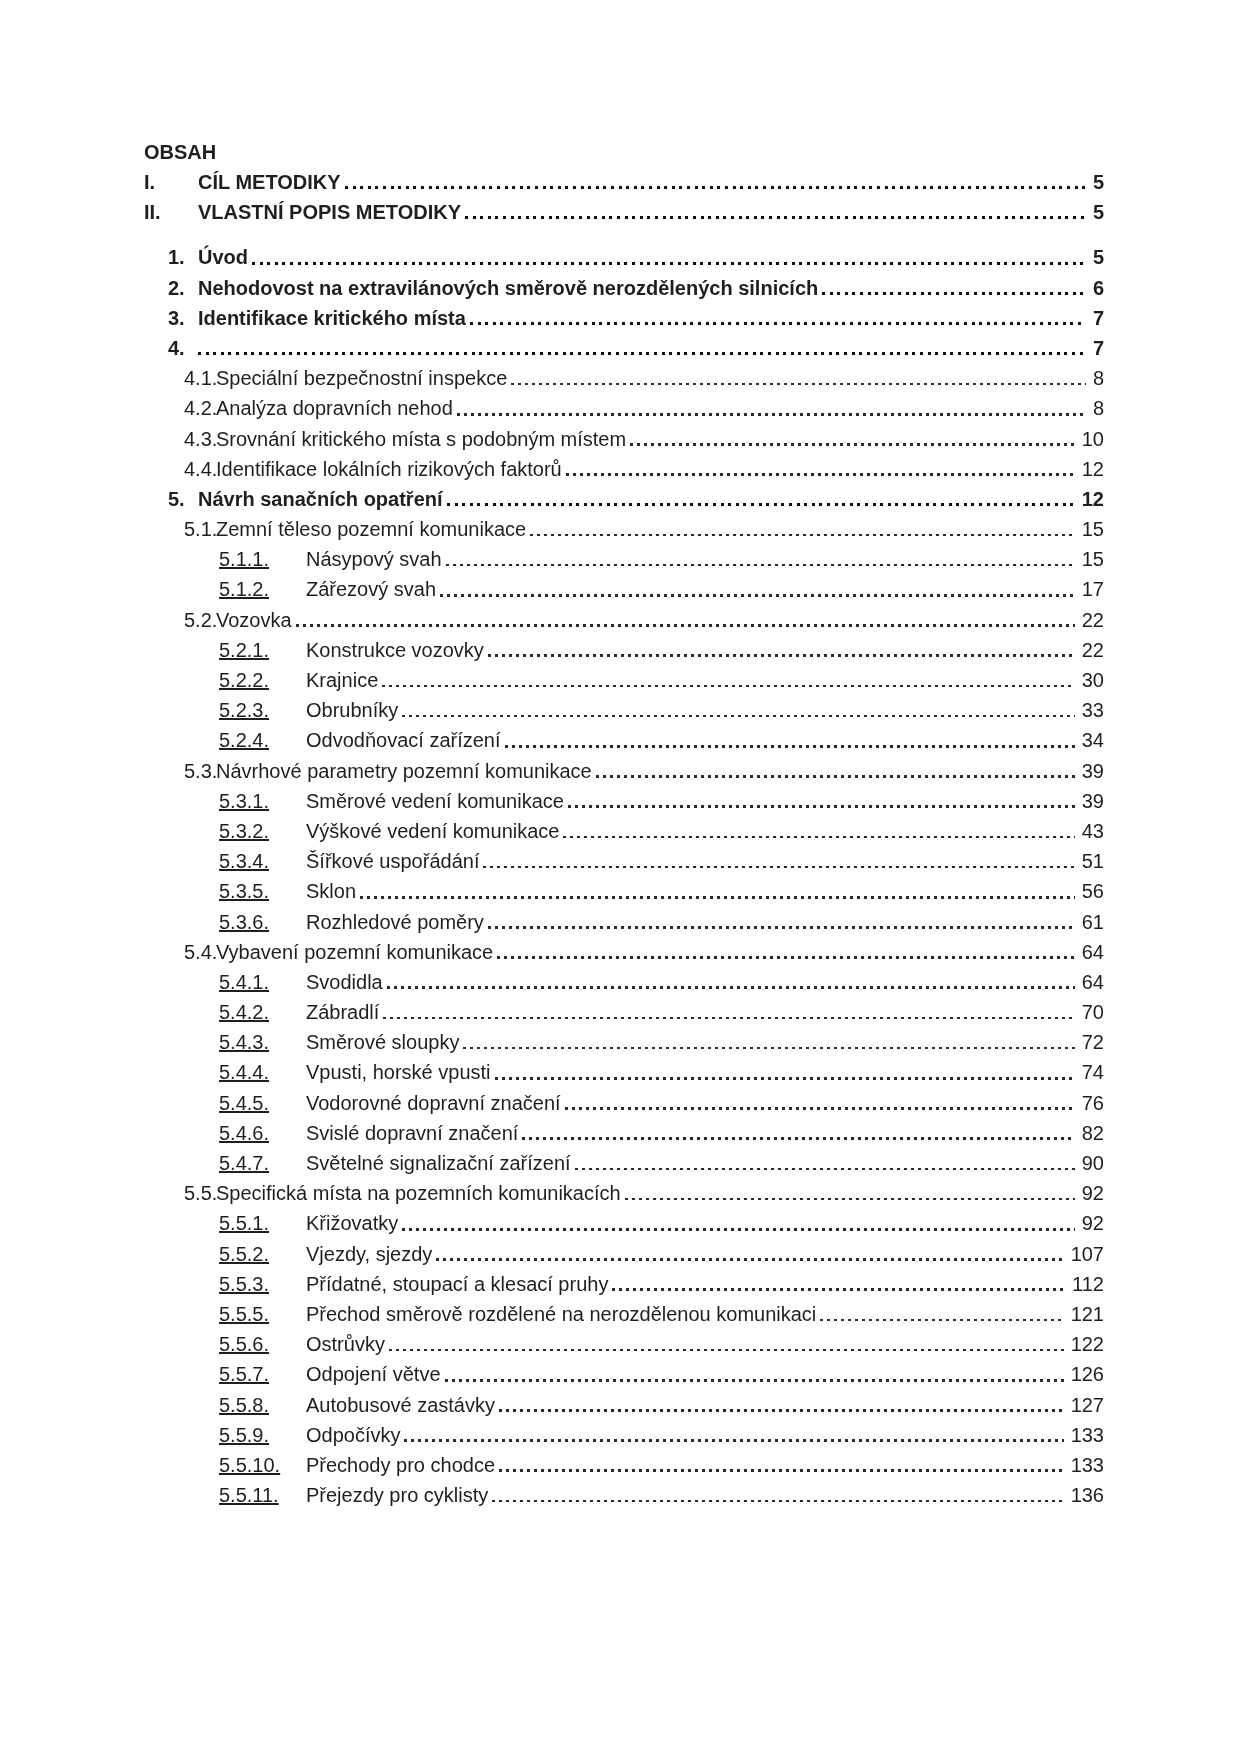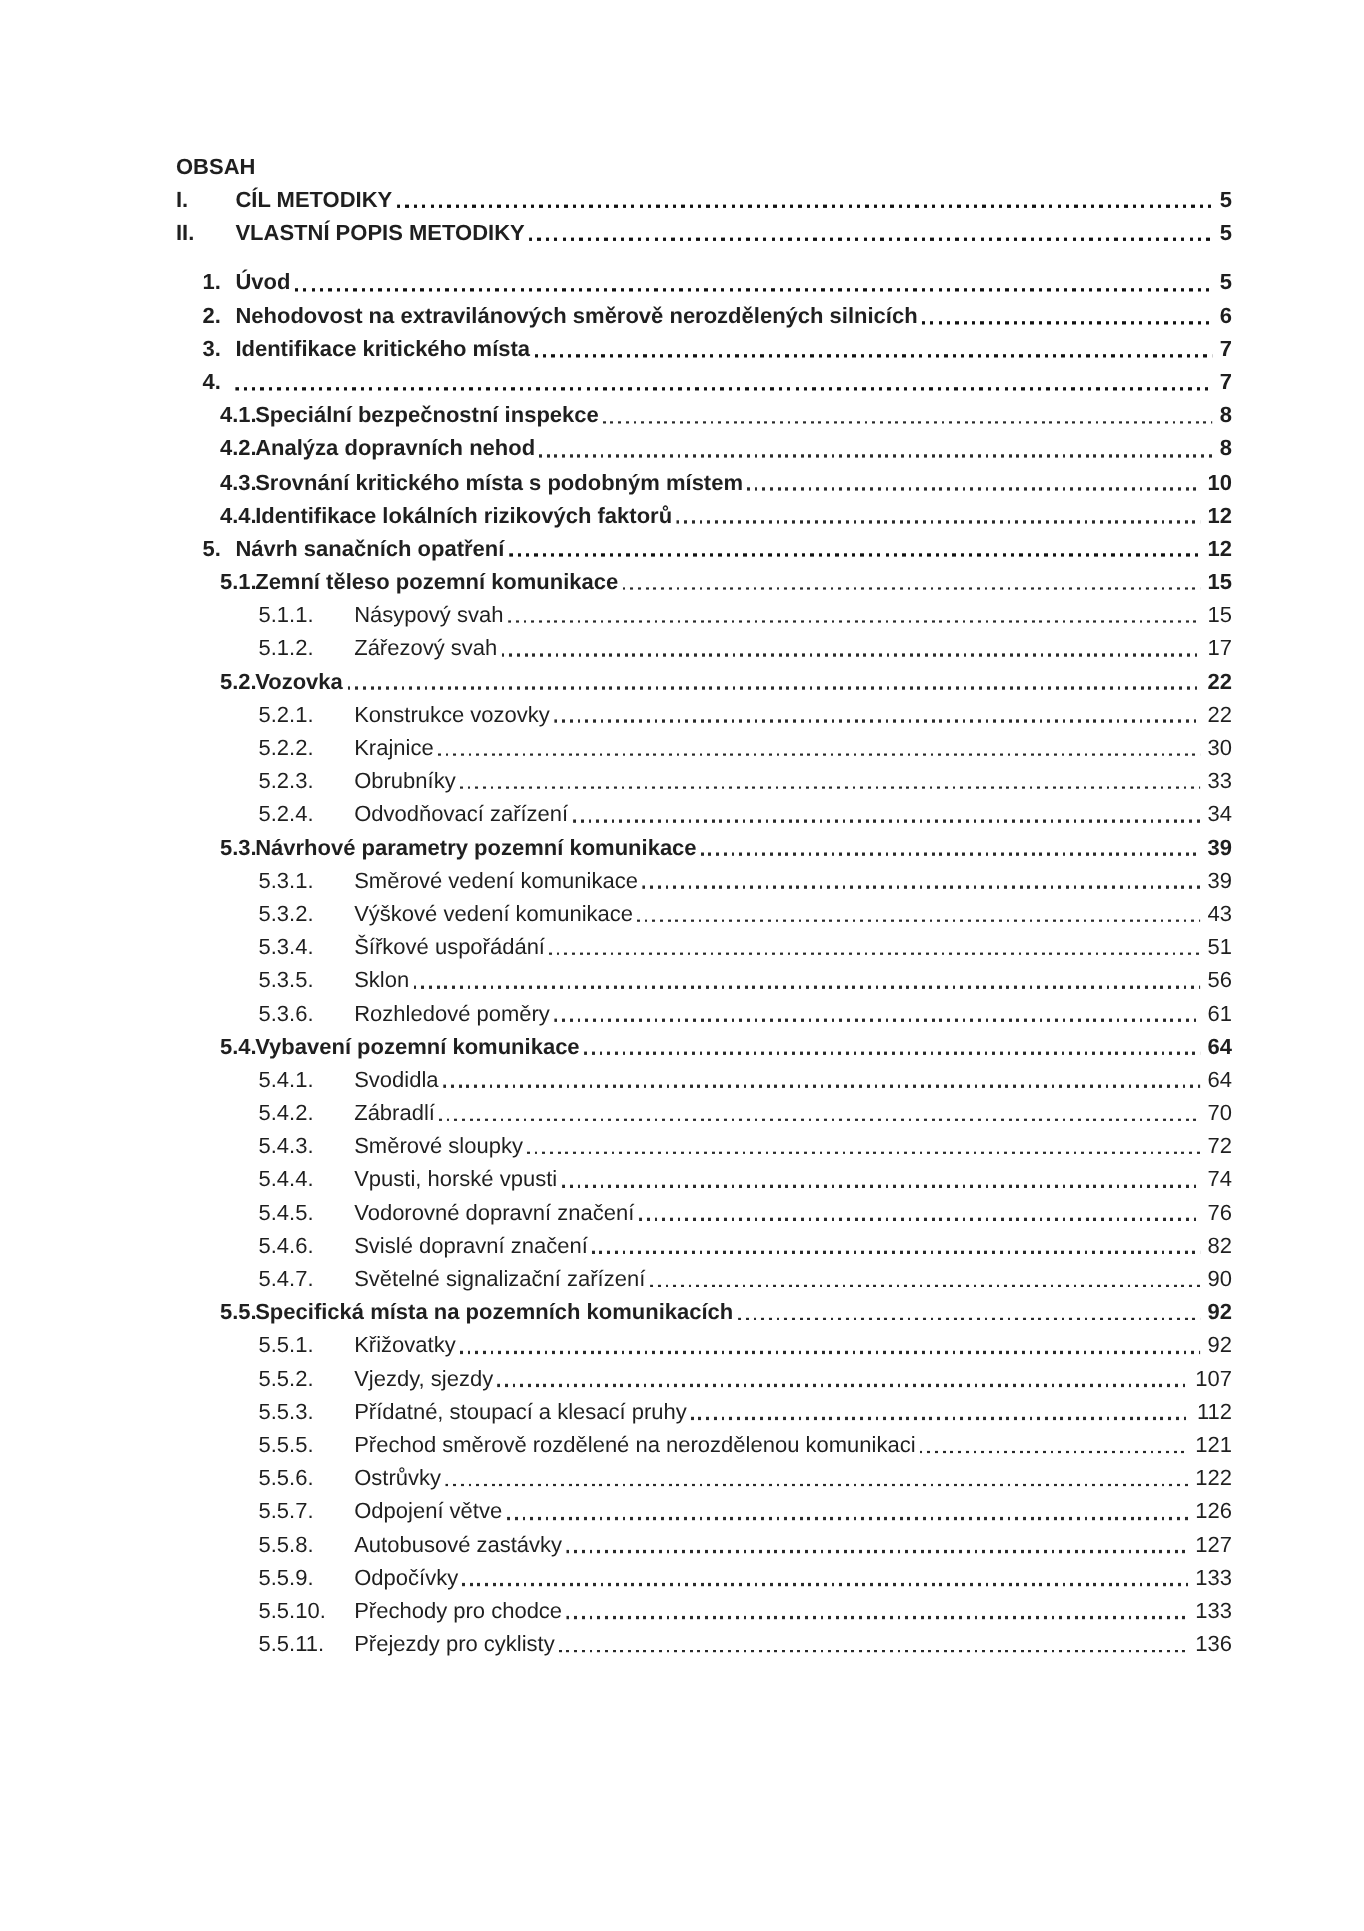--- a/index.html
+++ b/index.html
@@ -9,21 +9,21 @@
   }
   body {
     width: 1240px;
     height: 1755px;
     position: relative;
     font-family: "Liberation Sans", sans-serif;
     color: #1f1f1f;
   }
   .page {
     position: absolute;
-    left: 160px;
+    left: 144px;
     top: 137px;
     width: 960px;
   }
   .toc-title {
     font-size: 20px;
     font-weight: bold;
     height: 30px;
     line-height: 30px;
   }
   .row {
@@ -33,24 +33,24 @@
     font-size: 20px;
     white-space: nowrap;
   }
   .row.gap { margin-top: 15px; }
   .row.b { font-weight: bold; }
   .num { flex: none; }
   
   .roman .num { width: 54px; }
   .l1 { padding-left: 24px; }
   .l1 .num { width: 30px; }
-  .l2 { padding-left: 40px; font-weight: bold; }
+  .l2 { padding-left: 40px; }
   .l2 .num { width: 32px; }
   .l3 { padding-left: 75px; }
-  .l3 .num { width: 87px; }
+  .l3 .num { width: 87px; text-decoration: underline; }
   .label { flex: none; margin-right: 4px; text-align: right; }
   .leader {
     flex: 1 1 auto;
     min-width: 12px;
     position: relative;
     margin-right: 7px;
   }
   .leader::before {
     content: "";
     position: absolute;

